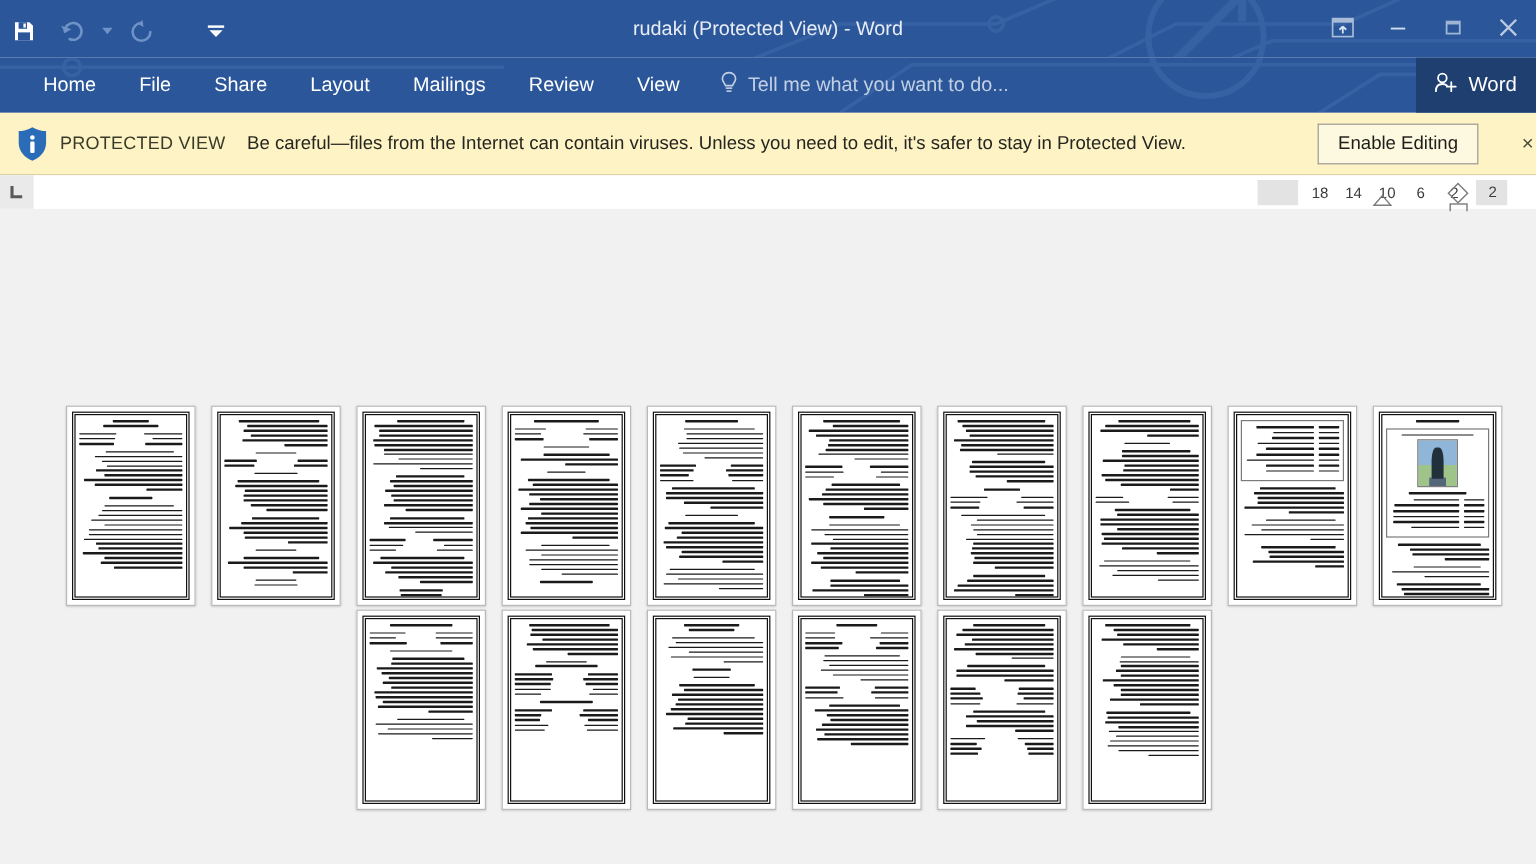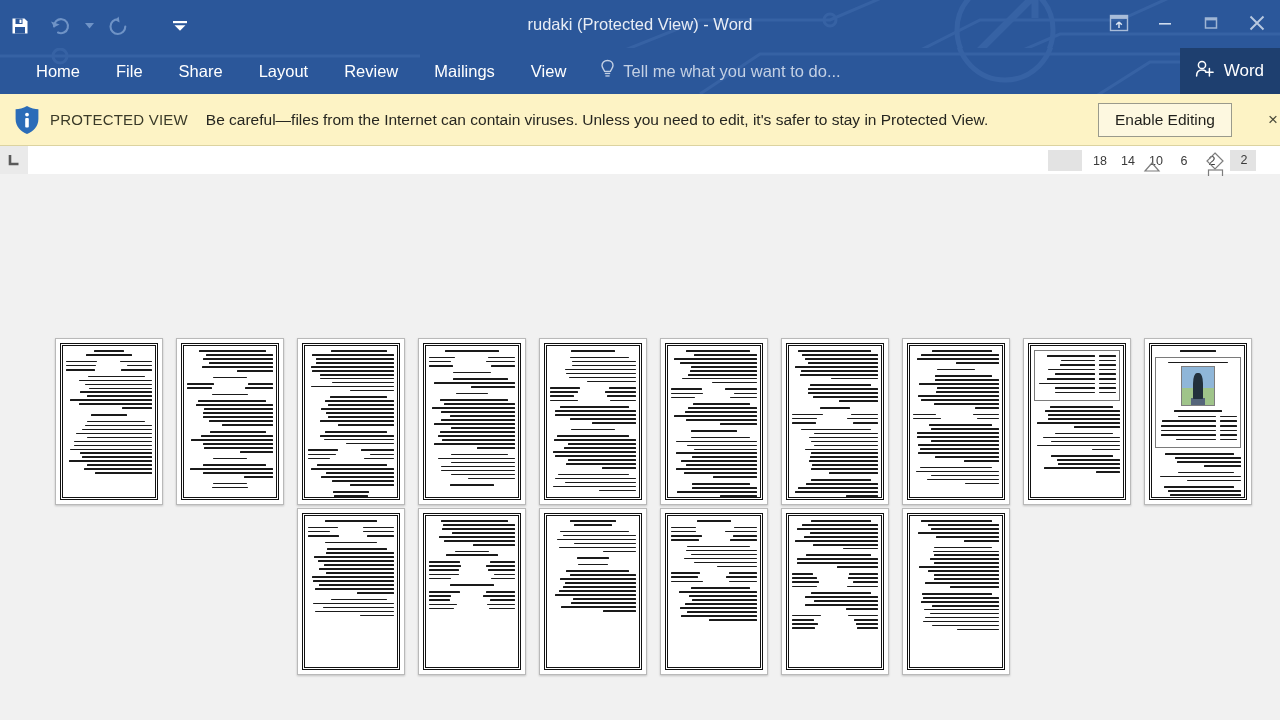--- a/index.html
+++ b/index.html
@@ -362,22 +362,22 @@
     <g fill="none" stroke="#4a74b5" stroke-width="5">
         <circle cx="1005" cy="-16" r="48"></circle>
       </g>
   </svg>
 
   <div id="tabs">
     <div class="tab">Home</div>
     <div class="tab">File</div>
     <div class="tab">Share</div>
     <div class="tab">Layout</div>
+    <div class="tab">Mailings</div>
     <div class="tab">Review</div>
-    <div class="tab">Mailings</div>
     <div class="tab">View</div>
   </div>
 
   <div id="tellme">
     <span>
       <svg width="15" height="20" viewBox="0 0 15 20">
         <path d="M7.5 1.5 C4 1.5 2 4 2 6.6 C2 9 4 10.3 4.6 12.4 L10.4 12.4 C11 10.3 13 9 13 6.6 C13 4 11 1.5 7.5 1.5 Z" fill="none" stroke="#c3d0e4" stroke-width="1.4"></path>
         <rect x="4.8" y="13.8" width="5.4" height="1.3" fill="#c3d0e4"></rect>
         <rect x="5.4" y="16.3" width="4.2" height="1.3" fill="#c3d0e4"></rect>
       </svg>

